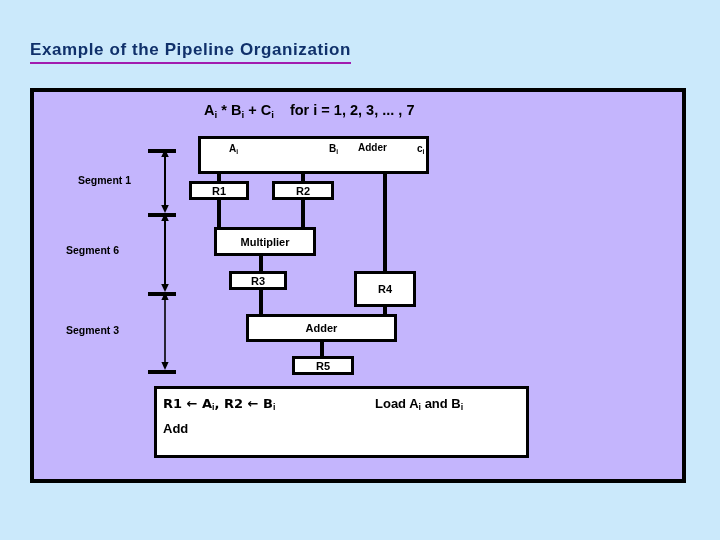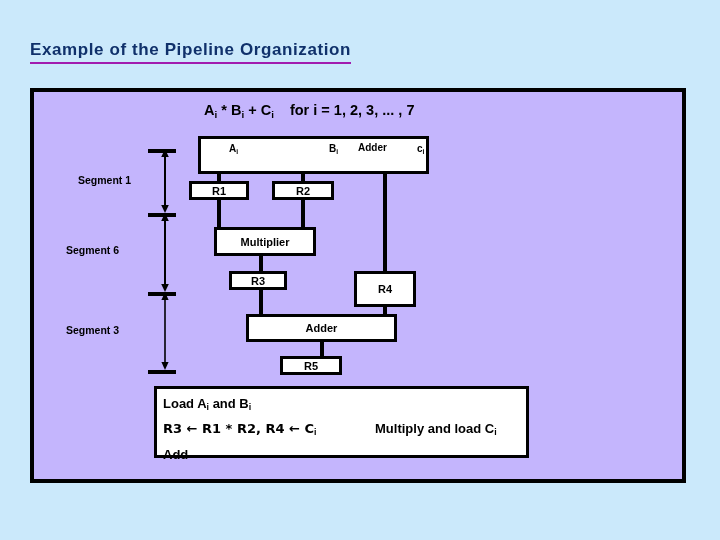--- a/index.html
+++ b/index.html
@@ -83,21 +83,21 @@
   #mem-b  { left: 118px; top: 4px; }
   #mem-m  { left: 147px; top: 3px; font-size: 12.5px; }
   #mem-c  { left: 206px; top: 4px; }
 
   #r1-box { left: 155px; top: 89px; width: 60px;  height: 19px; }
   #r2-box { left: 238px; top: 89px; width: 62px;  height: 19px; }
   #mult-box { left: 180px; top: 135px; width: 102px; height: 29px; }
   #r3-box { left: 195px; top: 179px; width: 58px;  height: 19px; }
   #r4-box { left: 320px; top: 179px; width: 62px;  height: 36px; }
   #adder-box { left: 212px; top: 222px; width: 151px; height: 28px; }
-  #r5-box { left: 246px; top: 264px; width: 62px;  height: 19px; text-align: center; }
+  #r5-box { left: 258px; top: 264px; width: 62px;  height: 19px; text-align: center; }
 
   
   .vline { position: absolute; background: #000; width: 4px; z-index: 2; }
 
   
   .tick {
     position: absolute;
     background: #000;
     height: 4px;
     width: 28px;
@@ -210,27 +210,24 @@
     <div class="box abs" id="r2-box">R2</div>
     <div class="box abs" id="mult-box">Multiplier</div>
     <div class="box abs" id="r3-box">R3</div>
     <div class="box abs" id="r4-box">R4</div>
     <div class="box abs" id="adder-box">Adder</div>
     <div class="box abs" id="r5-box">R5</div>
 
     <div id="instr-box">
 
       <div class="instr-row">
+        <div class="instr-left"><span class="arr">R1 ← A</span><sub>i</sub><span class="arr">,  R2 ← B</span><sub>i</sub></div>
         <div class="instr-right"><span>Load A</span><sub>i</sub><span> and B</span><sub>i</sub></div>
       </div>
 
-      <div class="instr-row">
-        <div class="instr-left"><span class="arr">R3 ← R1 * R2,  R4 ← C</span><sub>i</sub><span class="arr"></span><sub></sub></div>
-        <div class="instr-right"><span>Multiply and load C</span><sub>i</sub><span></span><sub></sub></div>
-      </div>
 
       <div class="instr-row">
         <div class="instr-right"><span>Add</span><sub></sub><span></span><sub></sub></div>
       </div>
 
     </div>
 
   </div>
 </div>
 

